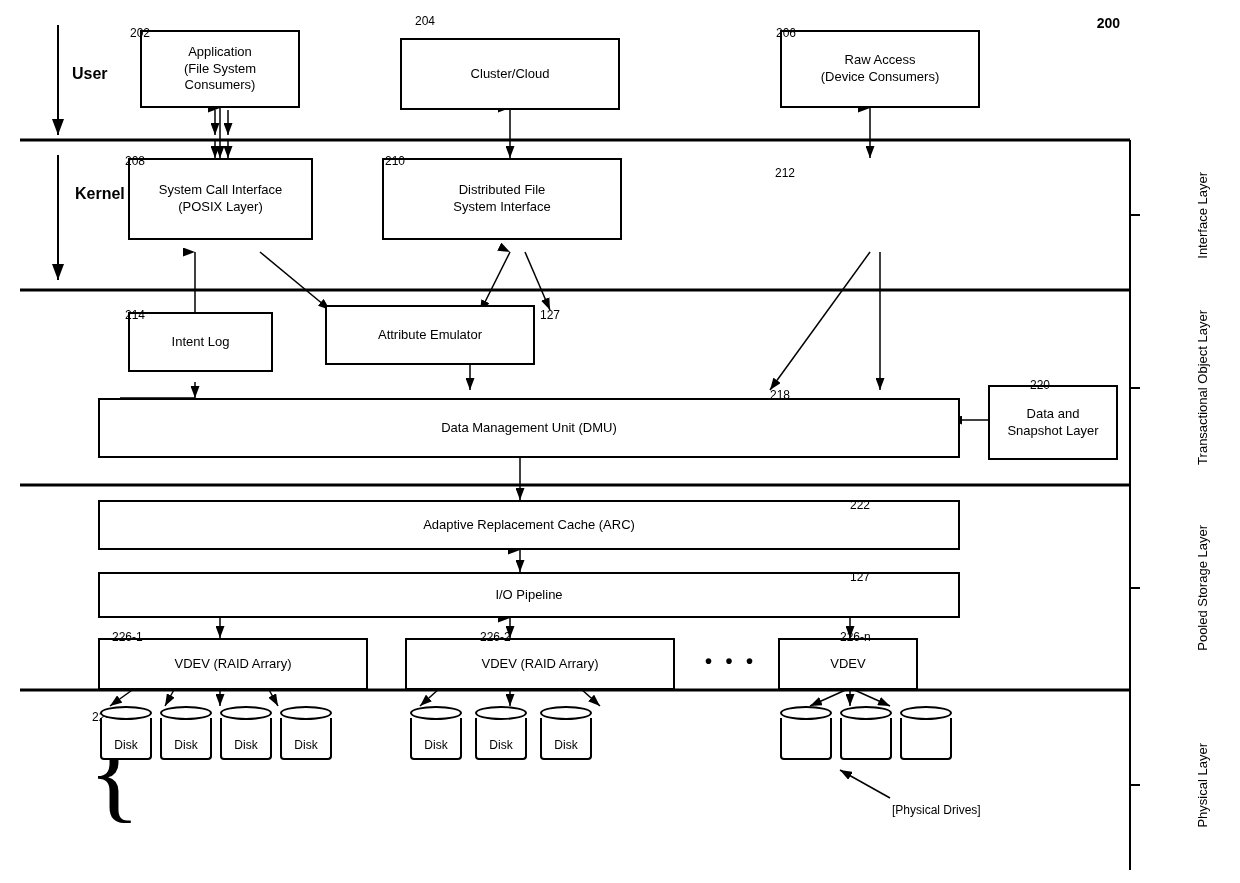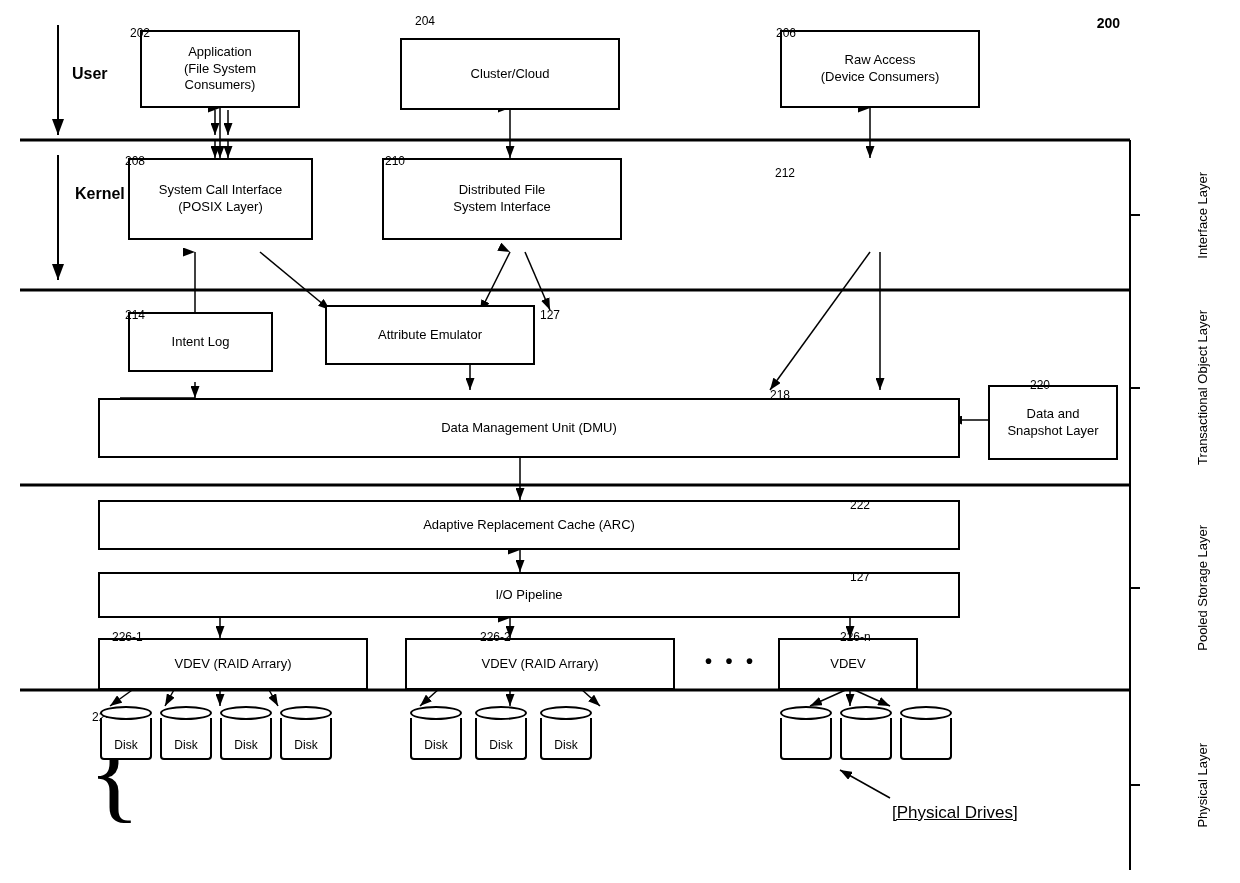--- a/index.html
+++ b/index.html
@@ -350,21 +350,21 @@
     <div class="disk-top"></div>
     <div class="disk-body" style="border-top:none; border-radius:0 0 4px 4px;">
     </div>
   </div>
   <div class="disk" style="left:880px; top:696px;">
     <div class="disk-top"></div>
     <div class="disk-body" style="border-top:none; border-radius:0 0 4px 4px;">
     </div>
   </div>
 
-  <div style="position:absolute; left:872px; top:793px; font-size:17px;text-decoration:underline;">[Physical Drives]</div>
+  <div style="position:absolute; left:872px; top:793px; font-size:12px;">[Physical Drives]</div>
 
   <div style="position:absolute; right:10px; top:130px; height:150px; display:flex; align-items:center;">
     <span style="writing-mode:vertical-rl; transform:rotate(180deg); font-size:13px; text-align:center;">Interface Layer</span>
   </div>
 
   <div style="position:absolute; right:10px; top:280px; height:195px; display:flex; align-items:center;">
     <span style="writing-mode:vertical-rl; transform:rotate(180deg); font-size:13px; text-align:center;">Transactional Object Layer</span>
   </div>
 
   <div style="position:absolute; right:10px; top:475px; height:205px; display:flex; align-items:center;">

